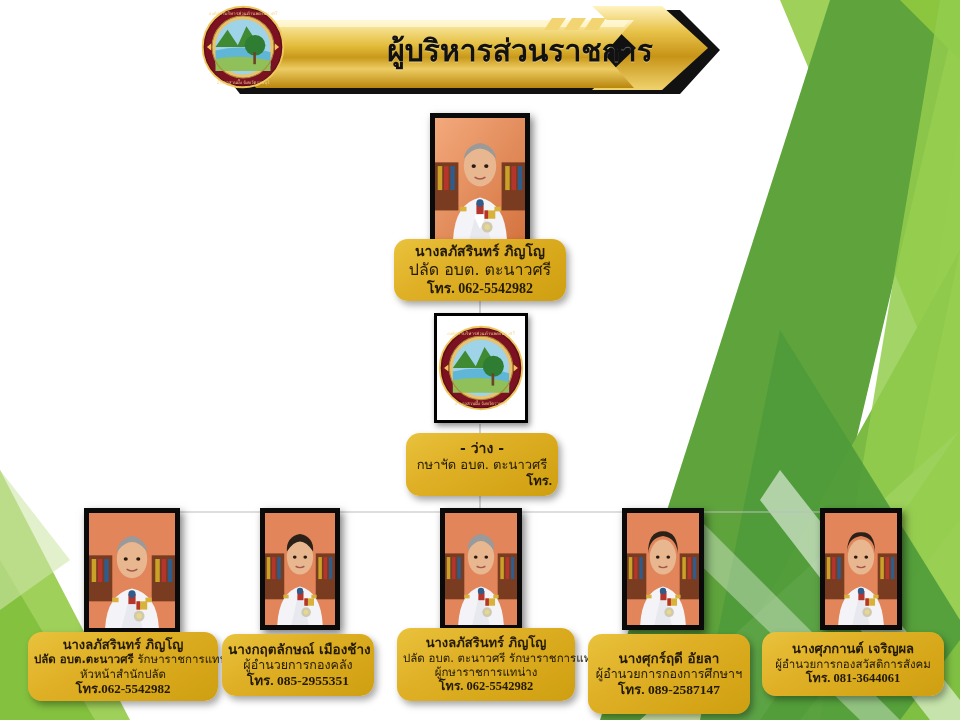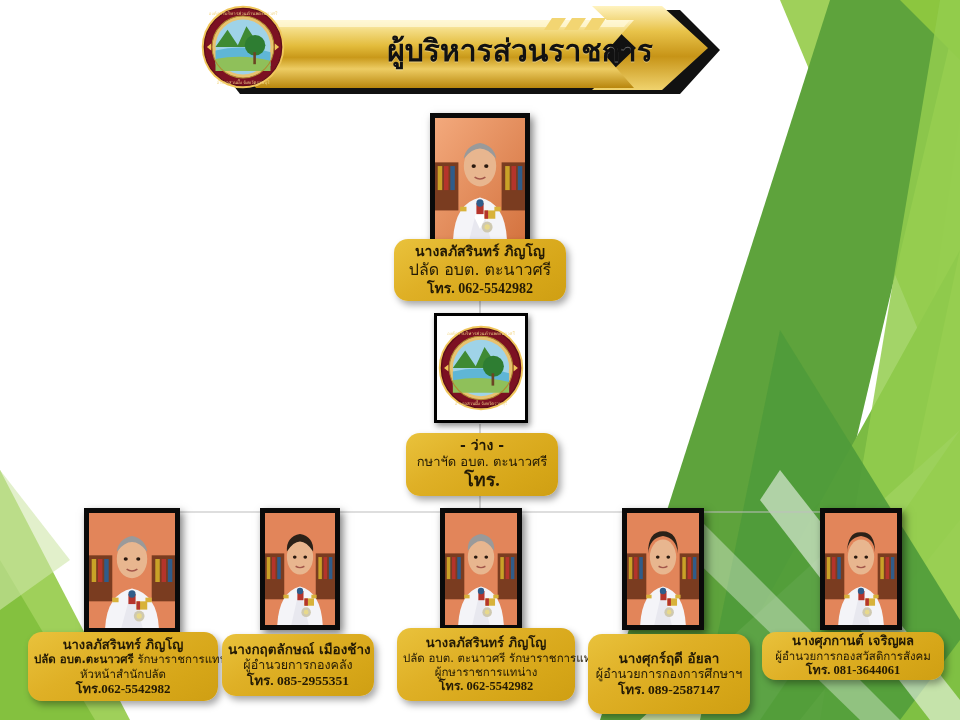--- a/index.html
+++ b/index.html
@@ -56,21 +56,21 @@
   .card .mix b{font-weight:bold;}
   .card .mix span{font-weight:normal;}
 
   
   .c-top .name{font-size:14px;}
   .c-top .pos{font-size:16px;}
   .c-top .tel{font-size:14px;}
 
   .c-deputy .name{font-size:14px;}
   .c-deputy .pos{font-size:13px;}
-  .c-deputy .tel{font-size:18px;}
+  .c-deputy .tel{font-size:13px;text-align:right;}
 
   .c-b .name{font-size:13.5px;}
   .c-b .pos{font-size:12.5px;}
   .c-b .tel{font-size:13.5px;}
 
   .c-b1 .name{font-size:13px;}
   .c-b1 .pos{font-size:11.5px;}
   .c-b1 .tel{font-size:13px;}
 
   .c-b3 .name{font-size:13px;}
@@ -406,19 +406,19 @@
       <rect x="38" y="85" width="7" height="10" fill="#b5342b"></rect>
         <circle cx="41" cy="85" r="3.6" fill="#2f5c8a"></circle>
       <rect x="46" y="93" width="11" height="8" fill="#d8b23a"></rect>
         <rect x="46" y="93" width="4" height="8" fill="#b5342b"></rect>
       <circle cx="48" cy="108" r="5.4" fill="#cfc9b0"></circle>
         <circle cx="48" cy="108" r="2.6" fill="#e8d98a"></circle>
       <rect x="22" y="89" width="6" height="4" fill="#d8b23a"></rect>
         <rect x="55" y="89" width="6" height="4" fill="#d8b23a"></rect>
     </svg>
   </div>
-  <div class="card c-b c-b3" style="left:762px;top:632px;width:182px;height:48px;">
+  <div class="card c-b c-b3" style="left:762px;top:632px;width:182px;height:64px;">
     <span class="ln name">นางศุภกานต์ เจริญผล</span>
     <span class="ln pos">ผู้อำนวยการกองสวัสดิการสังคม</span>
     <span class="ln tel">โทร. 081-3644061</span>
   </div>
 
 </div>
 
 </body></html>

